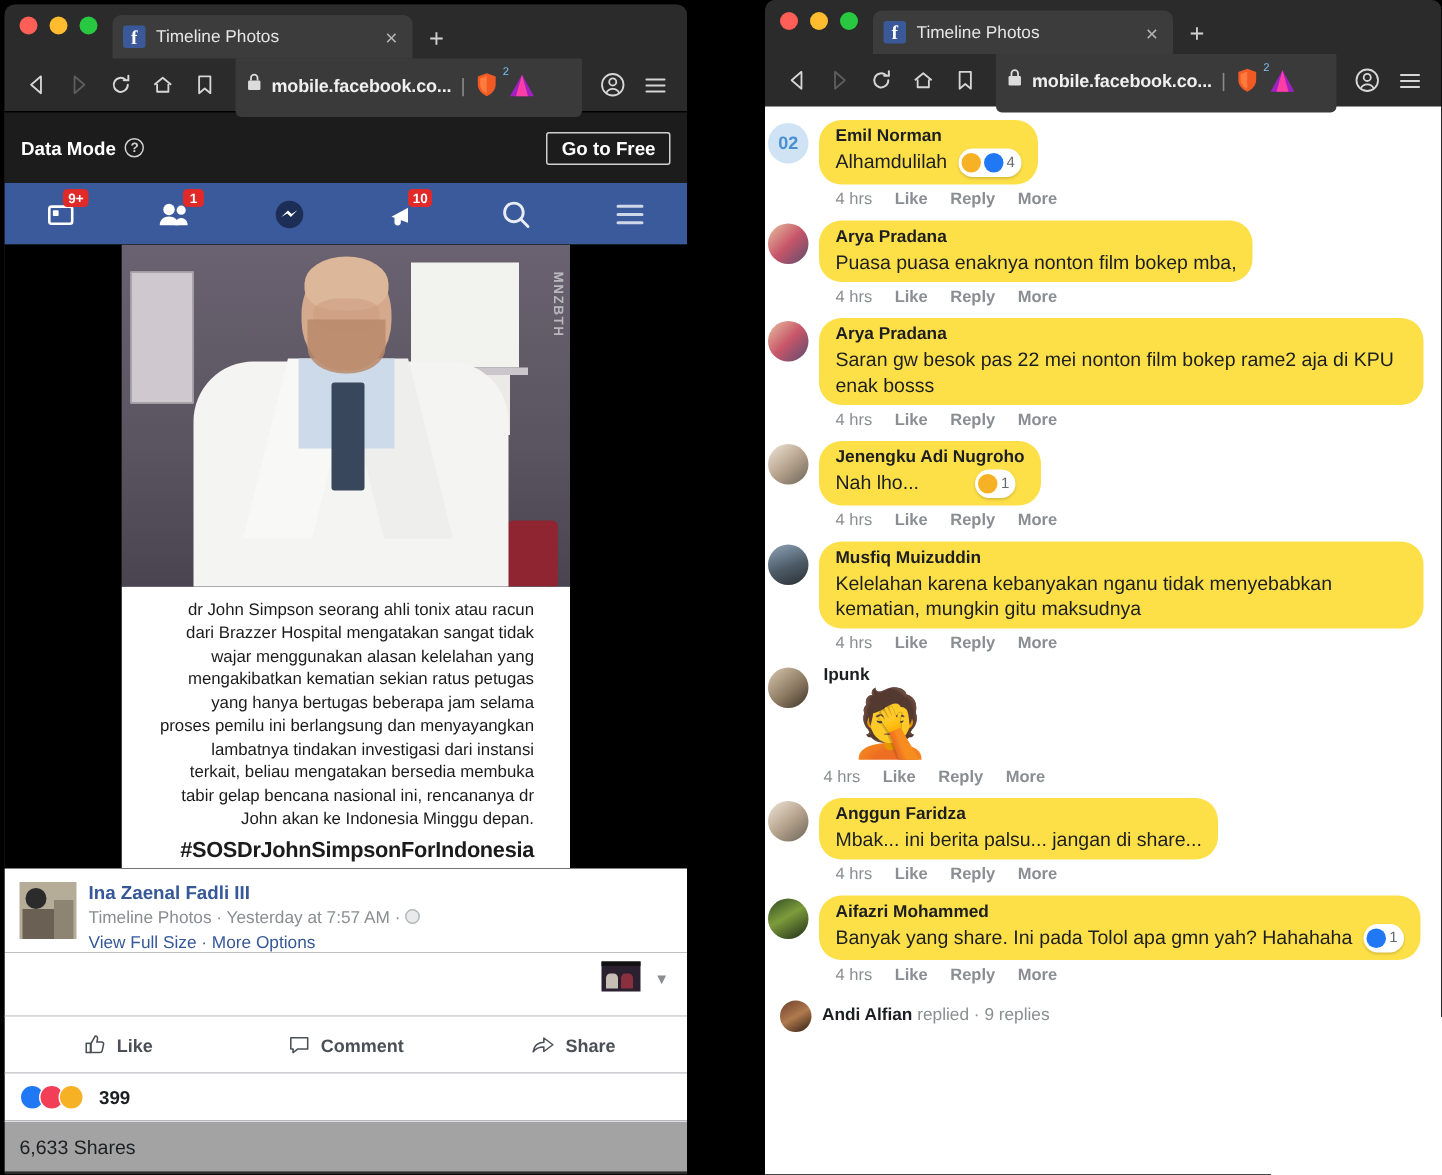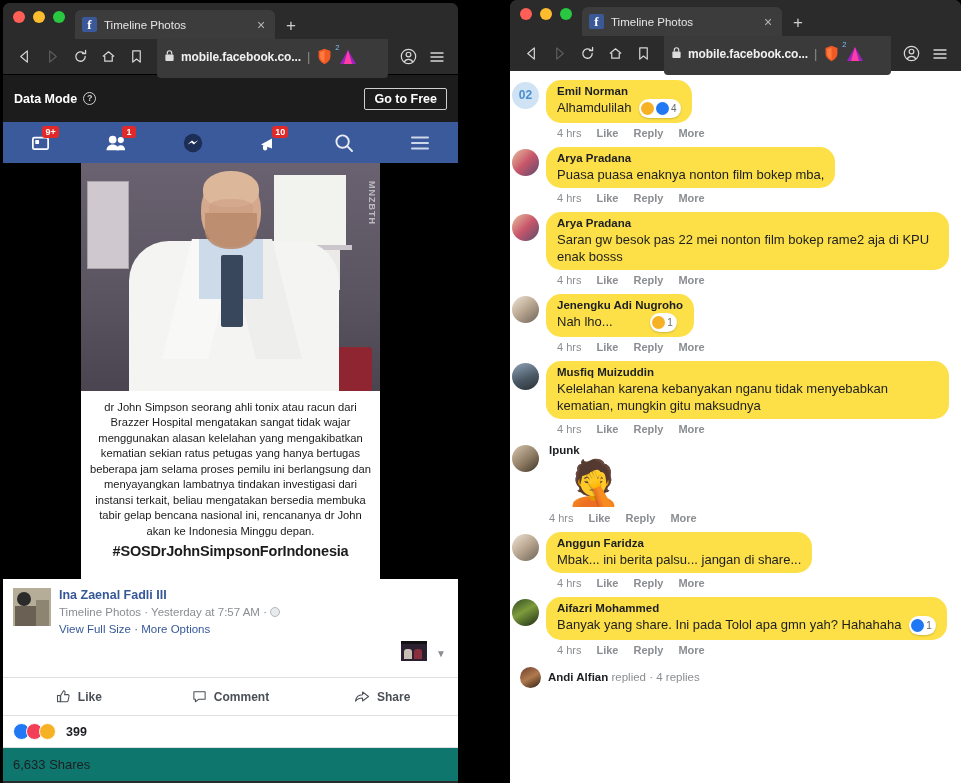--- a/index.html
+++ b/index.html
@@ -99,21 +99,21 @@
   .coat { position: absolute; left: 48px; top: 78px; width: 210px; height: 160px; background: #f4f4f2; border-radius: 40px 40px 0 0; }
   .shirt { position: absolute; left: 118px; top: 76px; width: 64px; height: 60px; background: #cddaea; }
   .tie { position: absolute; left: 140px; top: 92px; width: 22px; height: 72px; background: #38475c; border-radius: 2px; }
   .lapelL { position: absolute; left: 96px; top: 76px; width: 46px; height: 120px; background: #f8f8f7; transform: skewX(-14deg); }
   .lapelR { position: absolute; left: 160px; top: 76px; width: 46px; height: 120px; background: #eeeeec; transform: skewX(14deg); }
   .wm {
     position: absolute; right: 3px; top: 18px; color: #c9c9cc; font-size: 9px;
     letter-spacing: 1px; writing-mode: vertical-rl; font-weight: bold; opacity: .85;
   }
   .photo-text {
-    background: #fff; color: #1b1b1b; text-align: center; padding: 9px 8px 6px;
+    background: #fff; color: #1b1b1b; text-align: right; padding: 9px 24px 6px;
     font-size: 11.2px; line-height: 1.38; height: 188px;
   }
   .photo-text .hash { font-size: 14.5px; font-weight: bold; letter-spacing: -0.2px; display: block; margin-top: 2px; }
 
   .postmeta { background: #fff; padding: 9px 10px 0 10px; display: flex; gap: 8px; }
   .pm-avatar { width: 38px; height: 38px; flex: none; background: #b6ad99; overflow: hidden; position: relative; }
   .pm-avatar .a1 { position: absolute; left: 4px; top: 4px; width: 14px; height: 14px; background: #2b2b2b; border-radius: 50%; }
   .pm-avatar .a2 { position: absolute; left: 2px; top: 18px; width: 22px; height: 20px; background: #6a6154; }
   .pm-avatar .a3 { position: absolute; right: 2px; top: 12px; width: 13px; height: 26px; background: #8d8472; }
   .pm-name { color: #365899; font-size: 12.5px; font-weight: bold; }
@@ -134,21 +134,21 @@
 
   .actionbar {
     background: #fff; border-top: 1px solid #dddfe2; display: flex; height: 38px; align-items: center;
   }
   .act { flex: 1; display: flex; align-items: center; justify-content: center; gap: 7px; color: #4b4f56; font-size: 12px; font-weight: bold; }
   .reactbar { background: #fff; border-top: 1px solid #dddfe2; display: flex; align-items: center; gap: 5px; padding: 7px 10px; }
   .rpill { display: flex; }
   .rico { width: 17px; height: 17px; border-radius: 50%; margin-right: -4px; border: 1.5px solid #fff; }
   .rico.like { background: #2078f4; } .rico.love { background: #f33e58; } .rico.haha { background: #f7b125; }
   .rcount { color: #1c1e21; font-size: 12.5px; font-weight: bold; margin-left: 9px; }
-  .sharesbar { background: #0f766e; border-top: 1px solid #dddfe2; padding: 9px 10px; color: #1c1e21; font-size: 13px; }
+  .sharesbar { background: #a3a3a3; border-top: 1px solid #dddfe2; padding: 9px 10px; color: #1c1e21; font-size: 13px; }
 
   
   .comments { background: #fff; padding: 6px 0 0 0; height: 713px; overflow: hidden; }
   .cmt { display: flex; gap: 7px; padding: 3px 12px 0 2px; margin-bottom: 5px; }
   .cav { width: 27px; height: 27px; border-radius: 50%; flex: none; overflow: hidden; position: relative; background: #ddd; margin-top: 2px; }
   .cav.num { background: #cfe3f5; color: #4a8fd0; font-size: 12px; font-weight: bold; text-align: center; line-height: 27px; }
   .cbody { flex: 1; min-width: 0; }
   .bubble {
     background: #fde047; border-radius: 15px; padding: 4px 11px 5px; display: inline-block; max-width: 100%;
     position: relative;
@@ -624,20 +624,20 @@
           </div>
         </div>
       </div>
 
       <div class="replied">
         <div class="cav ava-f"></div>
         <div class="rtxt">
           <b>Andi Alfian</b>
           <span>replied</span>
           <span>·</span>
-          <span>4 replies</span>
+          <span>9 replies</span>
         </div>
       </div>
 
     </div>
   </div>
 
 </div>
 
 </body></html>

